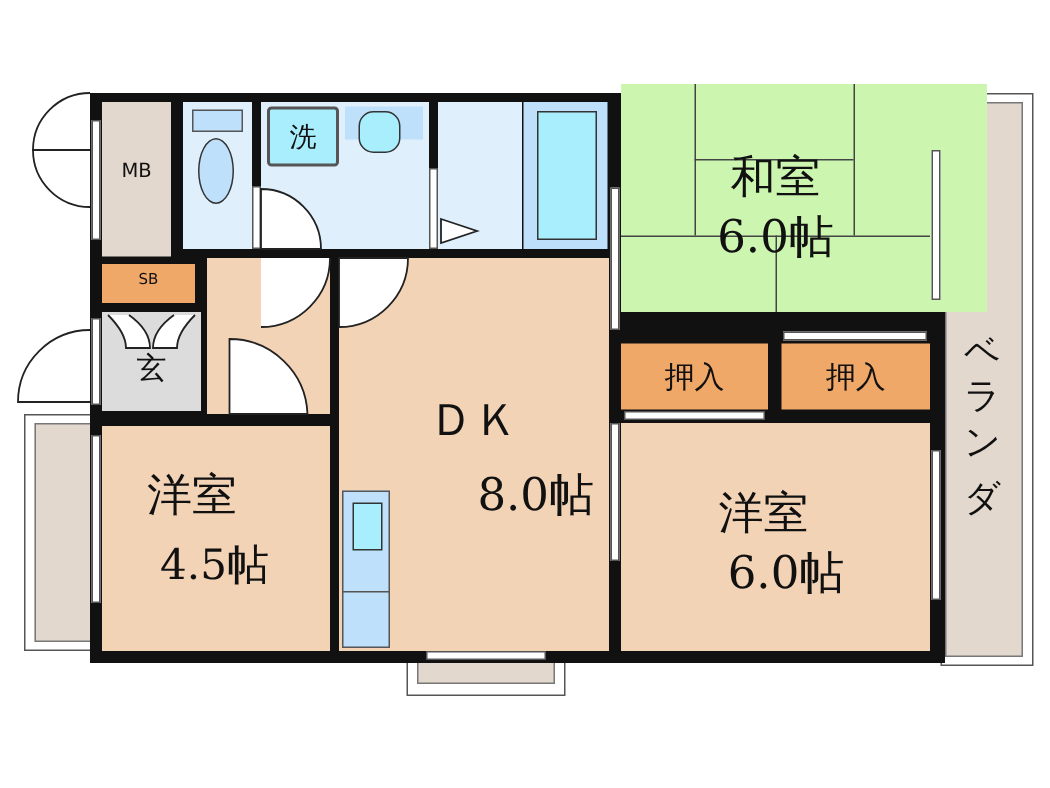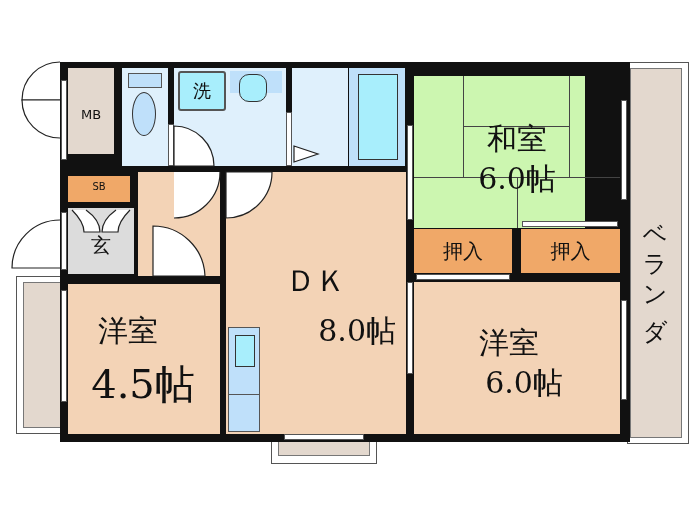--- a/index.html
+++ b/index.html
@@ -23,21 +23,21 @@
 </div>
 
 <div class="abs" style="left:16px;top:276px;width:48px;height:158px;border:1px solid #555;background:#fff;"></div>
 <div class="abs" style="left:23px;top:282px;width:38px;height:146px;background:#e3d8ce;border:1px solid #777;"></div>
 
 <div class="abs" style="left:271px;top:432px;width:106px;height:32px;border:1px solid #555;background:#fff;"></div>
 <div class="abs" style="left:278px;top:436px;width:92px;height:20px;background:#e3d8ce;border:1px solid #777;"></div>
 
 <div class="wall" style="left:60px;top:62px;width:570px;height:380px;"></div>
 
-<div class="room" style="left:68px;top:68px;width:46px;height:86px;background:#e3d8ce;">
+<div class="room" style="left:68px;top:68px;width:46px;height:103px;background:#e3d8ce;">
   <div class="lbl-sans roomtext" style="left:0;top:40px;width:46px;font-size:13px;">MB</div>
 </div>
 
 <div class="room" style="left:122px;top:68px;width:46px;height:98px;background:#dff0fc;">
   <div class="abs" style="left:6px;top:5px;width:34px;height:15px;background:#bfe0fa;border:1px solid #555;"></div>
   <div class="abs" style="left:10px;top:24px;width:24px;height:44px;border-radius:50%;background:#bfe0fa;border:1px solid #333;"></div>
 </div>
 
 <div class="room" style="left:174px;top:68px;width:112px;height:98px;background:#dff0fc;">
   <div class="abs" style="left:4px;top:3px;width:48px;height:40px;background:#a8eefc;border:2px solid #555;border-radius:3px;display:flex;align-items:center;justify-content:center;">
@@ -45,21 +45,21 @@
   </div>
   <div class="abs" style="left:56px;top:3px;width:52px;height:22px;background:#bfe0fa;"></div>
   <div class="abs" style="left:65px;top:6px;width:28px;height:28px;background:#a8eefc;border:1px solid #333;border-radius:10px;"></div>
 </div>
 
 <div class="room" style="left:292px;top:68px;width:56px;height:98px;background:#dff0fc;"></div>
 <div class="room" style="left:349px;top:68px;width:56px;height:98px;background:#bfe0fa;">
   <div class="abs" style="left:9px;top:6px;width:40px;height:86px;background:#a8eefc;border:1px solid #333;"></div>
 </div>
 
-<div class="room" style="left:414px;top:76px;width:171px;height:152px;background:#ccf6b0;">
+<div class="room" style="left:414px;top:56px;width:244px;height:152px;background:#ccf6b0;">
   <div class="abs" style="left:0;top:101px;width:206px;height:1px;background:#444;"></div>
   <div class="abs" style="left:49px;top:0;width:1px;height:101px;background:#444;"></div>
   <div class="abs" style="left:155px;top:0;width:1px;height:101px;background:#444;"></div>
   <div class="abs" style="left:49px;top:50px;width:106px;height:1px;background:#444;"></div>
   <div class="abs" style="left:103px;top:101px;width:1px;height:51px;background:#444;"></div>
   <div class="serif roomtext" style="left:48px;top:46px;width:110px;font-size:30px;">和室</div>
   <div class="serif roomtext" style="left:38px;top:86px;width:130px;font-size:30px;">6.0帖</div>
 </div>
 
 <div class="room closet lbl-sans" style="left:414px;top:229px;width:98px;height:44px;">
@@ -82,21 +82,21 @@
 <div class="room" style="left:226px;top:172px;width:180px;height:262px;background:#f3d3b6;padding-left:48px;">
   <div class="serif roomtext" style="left:20px;top:92px;width:140px;font-size:30px;">ＤＫ</div>
   <div class="serif roomtext" style="left:10px;top:142px;width:160px;font-size:30px;text-align:right;">8.0帖</div>
   <div class="abs" style="left:2px;top:155px;width:32px;height:105px;background:#bfe0fa;border:1px solid #555;"></div>
   <div class="abs" style="left:9px;top:163px;width:20px;height:32px;background:#a8eefc;border:1px solid #333;"></div>
   <div class="abs" style="left:2px;top:222px;width:32px;height:1px;background:#555;"></div>
 </div>
 
 <div class="room" style="left:68px;top:284px;width:152px;height:150px;background:#f3d3b6;">
   <div class="serif roomtext" style="left:10px;top:30px;width:100px;font-size:30px;">洋室</div>
-  <div class="serif roomtext" style="left:10px;top:78px;width:130px;font-size:40px;">4.5帖</div>
+  <div class="serif roomtext" style="left:10px;top:78px;width:130px;font-size:28px;">4.5帖</div>
 </div>
 
 <div class="room" style="left:414px;top:282px;width:206px;height:152px;background:#f3d3b6;">
   <div class="serif roomtext" style="left:40px;top:44px;width:110px;font-size:30px;">洋室</div>
   <div class="serif roomtext" style="left:40px;top:84px;width:140px;font-size:30px;">6.0帖</div>
 </div>
 
 <div class="win" style="left:621px;top:100px;width:6px;height:100px;"></div>
 <div class="win" style="left:621px;top:300px;width:6px;height:100px;"></div>
 <div class="win" style="left:61px;top:290px;width:6px;height:112px;"></div>

